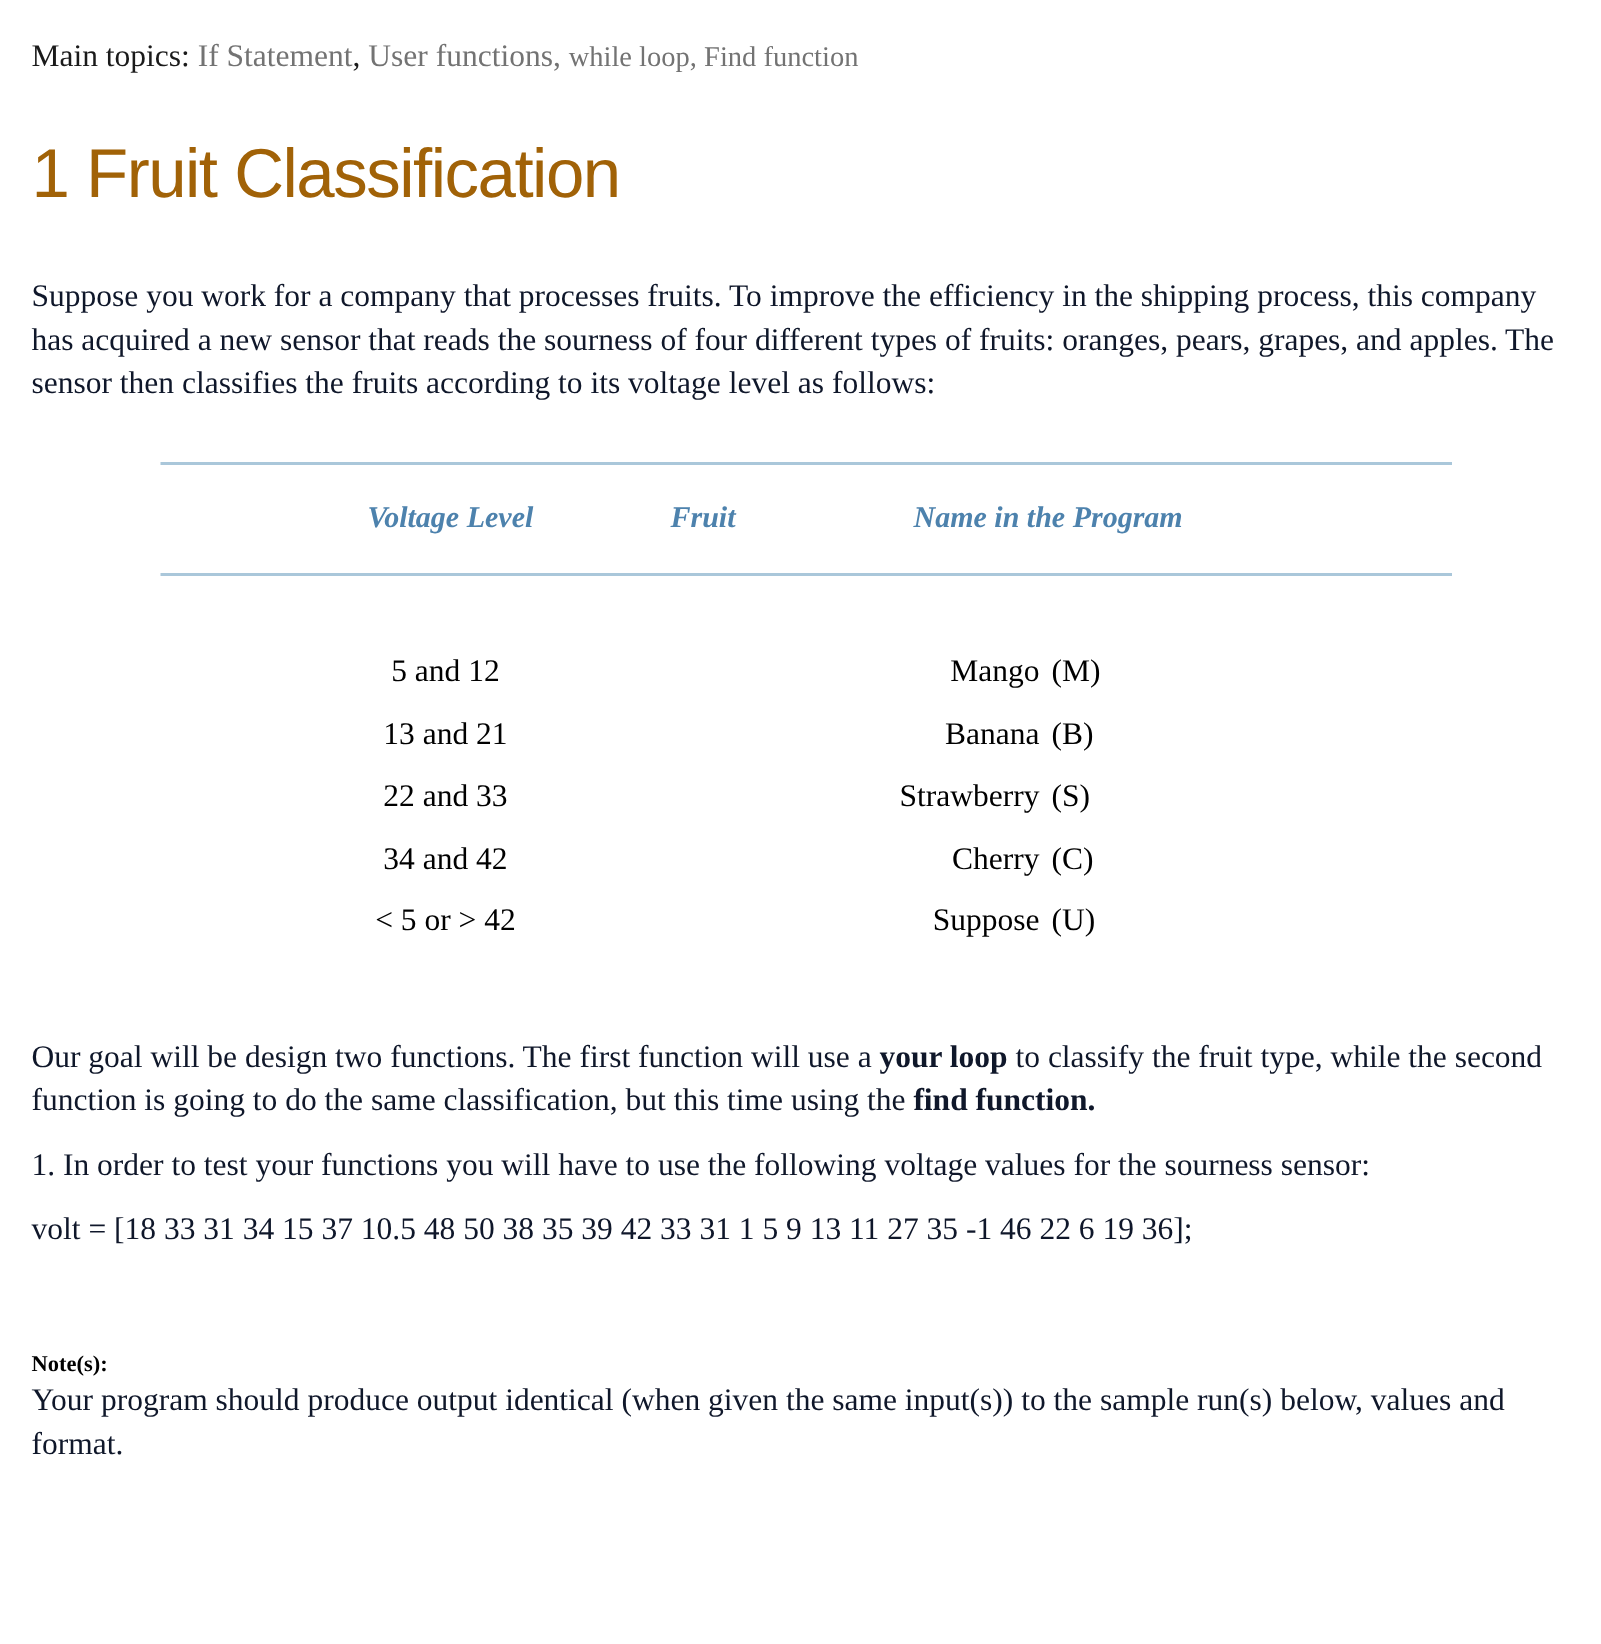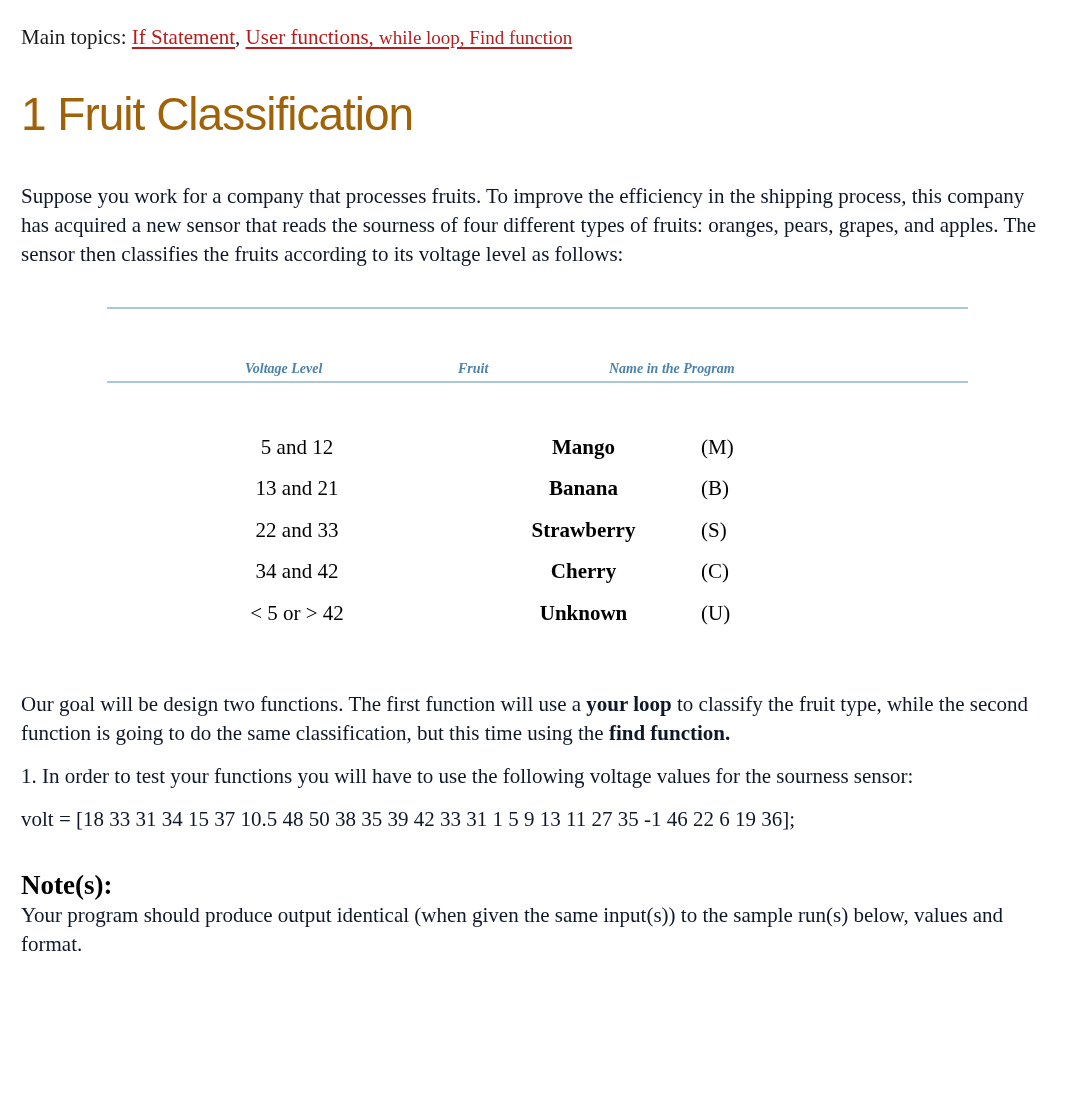--- a/index.html
+++ b/index.html
@@ -18,22 +18,21 @@
     background: #ffffff;
   }
 
   
   .topics {
     font-size: 21px;
     line-height: 1.25;
     color: #1a1a1a;
   }
   .topics a {
-    color: #b91c1c;
-    text-decoration: underline;
+    color: #737373;
     text-underline-offset: 3px;
     cursor: pointer;
     margin-top: 30px;
   }
   .topics .link-small {
     font-size: 19px;
   }
 
   
   h1.title {
@@ -71,47 +70,46 @@
     height: 0;
   }
   .tbl-header-row {
     position: relative;
     height: 72px;
   }
   .tbl-header-row .hcell {
     position: absolute;
     top: 50%;
     transform: translateY(-50%);
-    font-size: 14px;
+    font-size: 20px;
     font-style: italic;
     font-weight: 700;
     color: #4d82ad;
     white-space: nowrap;
-    margin-top: 24px;
   }
   .hcell.h-voltage { left: 138px; }
-  .hcell.h-fruit   { left: 351px; }
+  .hcell.h-fruit   { left: 340px; }
   .hcell.h-name    { left: 502px; }
 
   .tbl-body { padding-top: 43px; padding-bottom: 6px; }
   .tbl-row {
     display: grid;
     grid-template-columns: 360px 226px auto;
     height: 41.5px;
     align-items: center;
     font-size: 21px;
   }
   .tbl-row .c-voltage { text-align: center; padding-left: 20px; }
-  .tbl-row .c-fruit   { text-align: center;  padding-left: 7px; font-weight: bold; }
+  .tbl-row .c-fruit   { text-align: right;  padding-left: 7px; }
   .tbl-row .c-name    { text-align: left;  padding-left: 8px; }
 
   
   .note-head {
-    margin-top: 36px;
-    font-size: 27px;
+    margin-top: 68px;
+    font-size: 15px;
     font-weight: bold;
   }
   .note-body { }
 </style>
 </head>
 <body>
 
 <div class="page">
 
   <div class="topics">
@@ -147,21 +145,21 @@
         <span class="c-fruit">Strawberry</span>
         <span class="c-name">(S)</span>
       </div>
       <div class="tbl-row">
         <span class="c-voltage">34 and 42</span>
         <span class="c-fruit">Cherry</span>
         <span class="c-name">(C)</span>
       </div>
       <div class="tbl-row">
         <span class="c-voltage">&lt; 5 or &gt; 42</span>
-        <span class="c-fruit">Unknown</span>
+        <span class="c-fruit">Suppose</span>
         <span class="c-name">(U)</span>
       </div>
     </div>
   </div>
 
   <p class="para goal"><span>Our goal will be design two functions. The first function will use a </span><span class="bold">your loop</span><span> to classify the fruit type, while the second function is going to do the same classification, but this time using the </span><span class="bold">find function.</span></p>
 
   <p class="para task">1. In order to test your functions you will have to use the following voltage values for the sourness sensor:</p>
 
   <p class="para volt">volt = [18 33 31 34 15 37 10.5 48 50 38 35 39 42 33 31 1 5 9 13 11 27 35 -1 46 22 6 19 36];</p>

